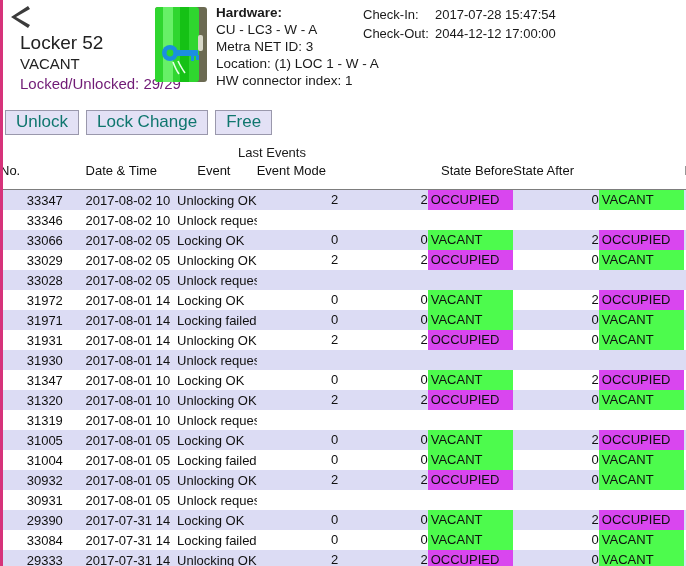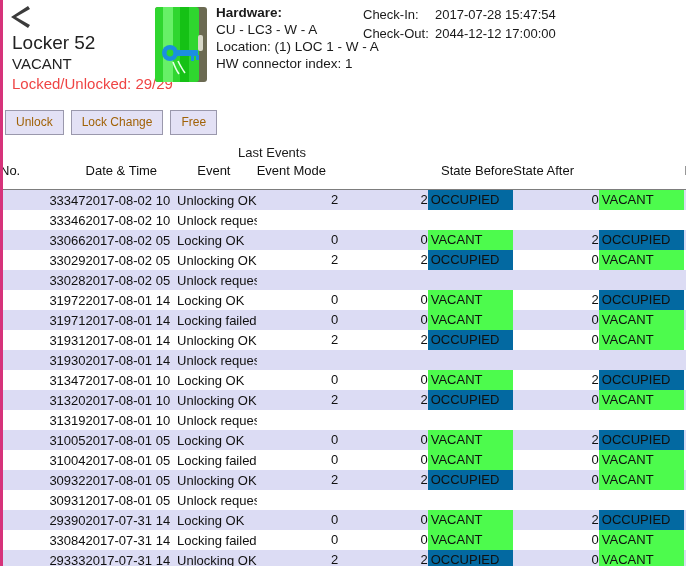--- a/index.html
+++ b/index.html
@@ -32,37 +32,38 @@
   }
   .back-arrow {
     position: absolute;
     left: 8px; top: 4px;
     width: 30px; height: 26px;
   }
   .back-arrow svg { display: block; }
 
   .locker-info {
     position: absolute;
-    left: 12px; top: 32px;
+    left: 4px; top: 32px;
     color: #1a1a1a;
+    padding-left: 16px;
   }
   .locker-title {
     font-size: 19px;
     line-height: 22px;
     color: #222;
   }
   .locker-state {
     font-size: 15px;
     line-height: 20px;
     color: #222;
   }
   .locker-counts {
     font-size: 15px;
     line-height: 20px;
-    color: #ef4444;
+    color: #701a75;
   }
 
   
   .locker-graphic {
     position: absolute;
     left: 153px; top: 5px;
     width: 57px; height: 80px;
   }
 
   .hw-block {
@@ -87,22 +88,22 @@
   
   .button-bar {
     position: absolute;
     left: 5px; top: 110px;
     display: flex;
     gap: 7px;
   }
   .btn {
     background: #e3e1f5;
     border: 1px solid #9a98ac;
-    color: #a16207;
-    font-size: 12px;
+    color: #0f766e;
+    font-size: 17px;
     font-family: "Liberation Sans", sans-serif;
     padding: 3px 10px 4px 10px;
     line-height: 16px;
     cursor: pointer;
   }
 
   
   .last-events-label {
     position: absolute;
     left: 0; top: 145px;
@@ -138,21 +139,21 @@
     height: 20px;
     padding: 0;
     white-space: nowrap;
     overflow: hidden;
     font-size: 13px;
   }
   tbody tr.odd td { background: #dcdcf4; }
   tbody tr.even td { background: #ffffff; }
 
   
-  .c-no      { width: 48px;  text-align: right;  padding-left: 4px !important; margin-left: 16px; }
+  .c-no      { width: 48px;  text-align: center;  padding-left: 4px !important; margin-left: 16px; }
   .c-dt      { width: 155px; text-align: left; }
   .c-ev      { width: 175px; text-align: left;  padding-left: 6px !important; }
   .c-mode    { width: 68px;  text-align: right; padding-right: 4px !important; }
   .c-sb      { width: 88px;  text-align: left; }
   .c-sbn     { width: 14px;  text-align: right; }
   .c-sa      { width: 88px;  text-align: left; }
   .c-san     { width: 14px;  text-align: right; }
   .c-key     { width: 120px; text-align: left;  padding-left: 4px !important; }
 
   th.h-no   { text-align: left; padding-left: 8px; }
@@ -163,21 +164,21 @@
   th.h-sa   { text-align: left; padding-left: 4px; }
   th.h-key  { text-align: left; padding-left: 22px; }
 
   .badge {
     display: block;
     padding: 1px 3px 2px 3px;
     line-height: 17px;
     height: 20px;
   }
   .badge.vacant   { background: #4dfb4d; color: #101010; }
-  .badge.occupied { background: #0369a1; color: #101010; }
+  .badge.occupied { background: #d946ef; color: #101010; }
   .num-cell { line-height: 20px; padding-right: 2px; }
 </style>
 </head>
 <body>
 
 <div id="app">
 
   <div class="edge-stripe"></div>
 
   <div class="header">
@@ -209,20 +210,21 @@
           <rect x="43" y="50" width="3" height="5"></rect>
         </g>
         <path d="M20 57 q3 8 6 12" stroke="#e8ffe8" stroke-width="1.6" fill="none"></path>
         <path d="M25 56 q4 8 7 12" stroke="#e8ffe8" stroke-width="1.6" fill="none"></path>
       </svg>
     </div>
 
     <div class="hw-block">
       <div class="hw-title">Hardware:</div>
       <div>CU - LC3 - W - A</div>
+      <div>Metra NET ID: 3</div>
       <div>Location: (1) LOC 1 - W - A</div>
       <div>HW connector index: 1</div>
     </div>
 
     <div class="check-block">
       <div>
         <span class="ck-label">Check-In:</span><span>2017-07-28 15:47:54</span>
       </div>
       <div>
         <span class="ck-label">Check-Out:</span><span>2044-12-12 17:00:00</span>

